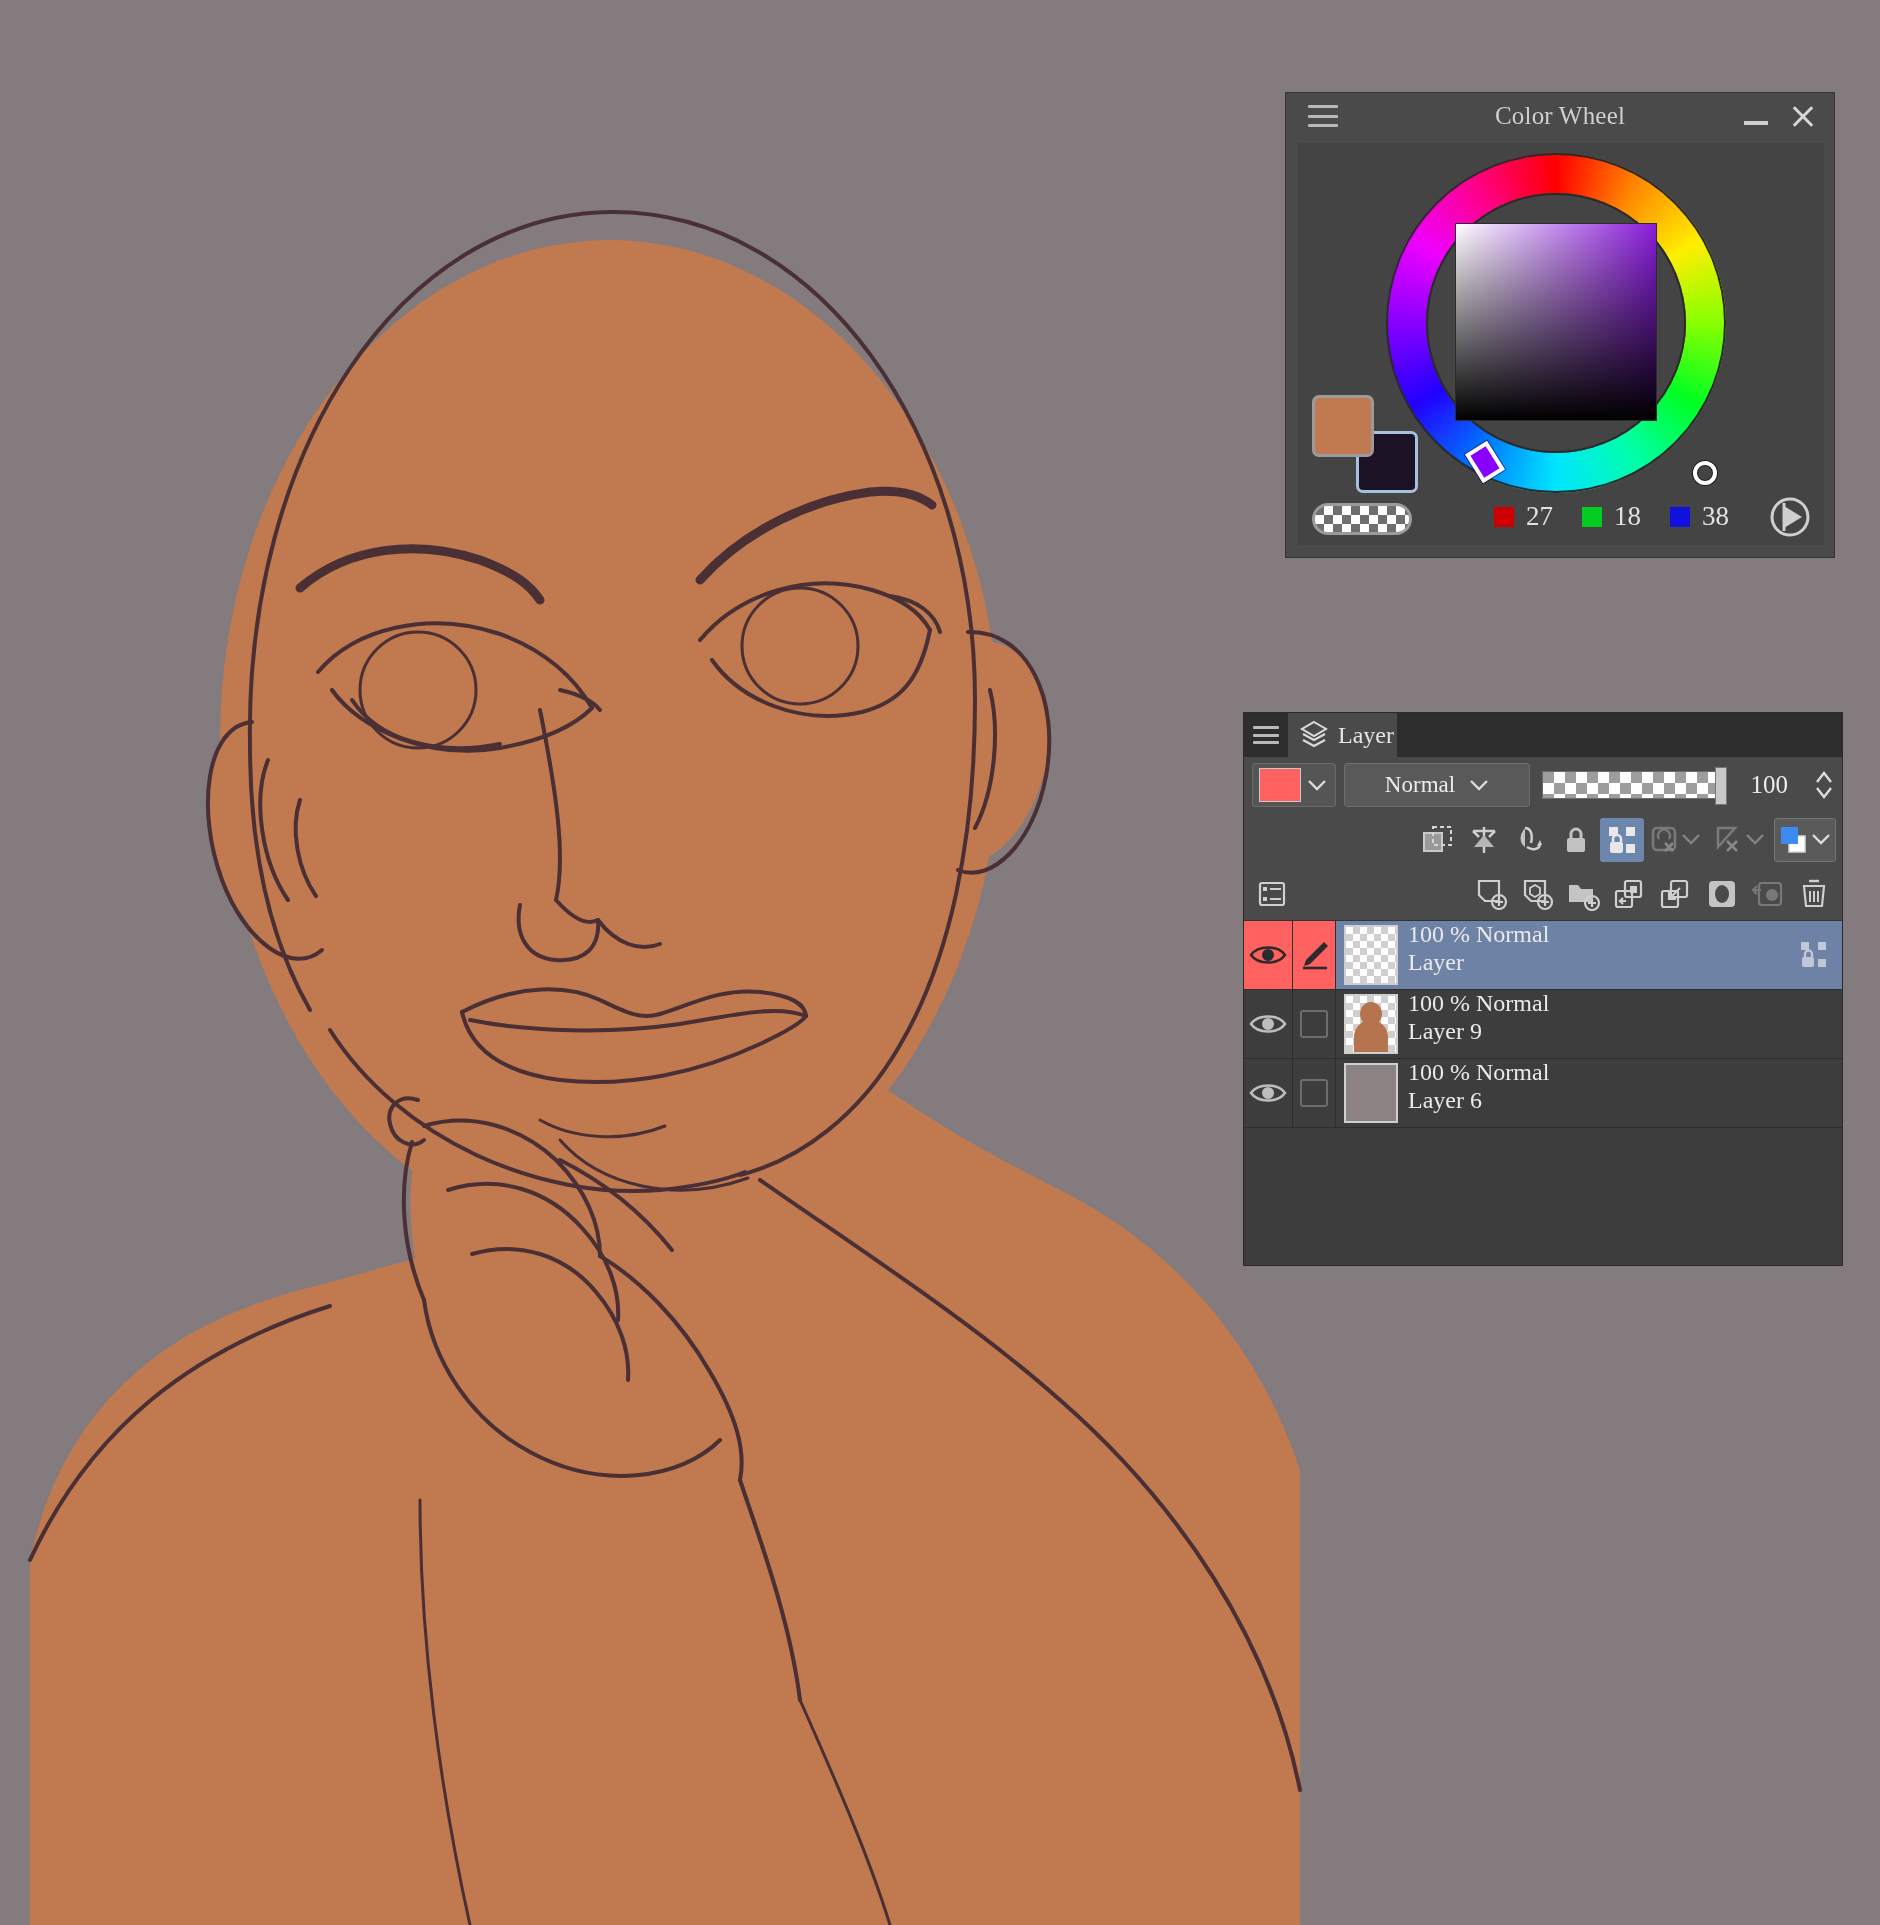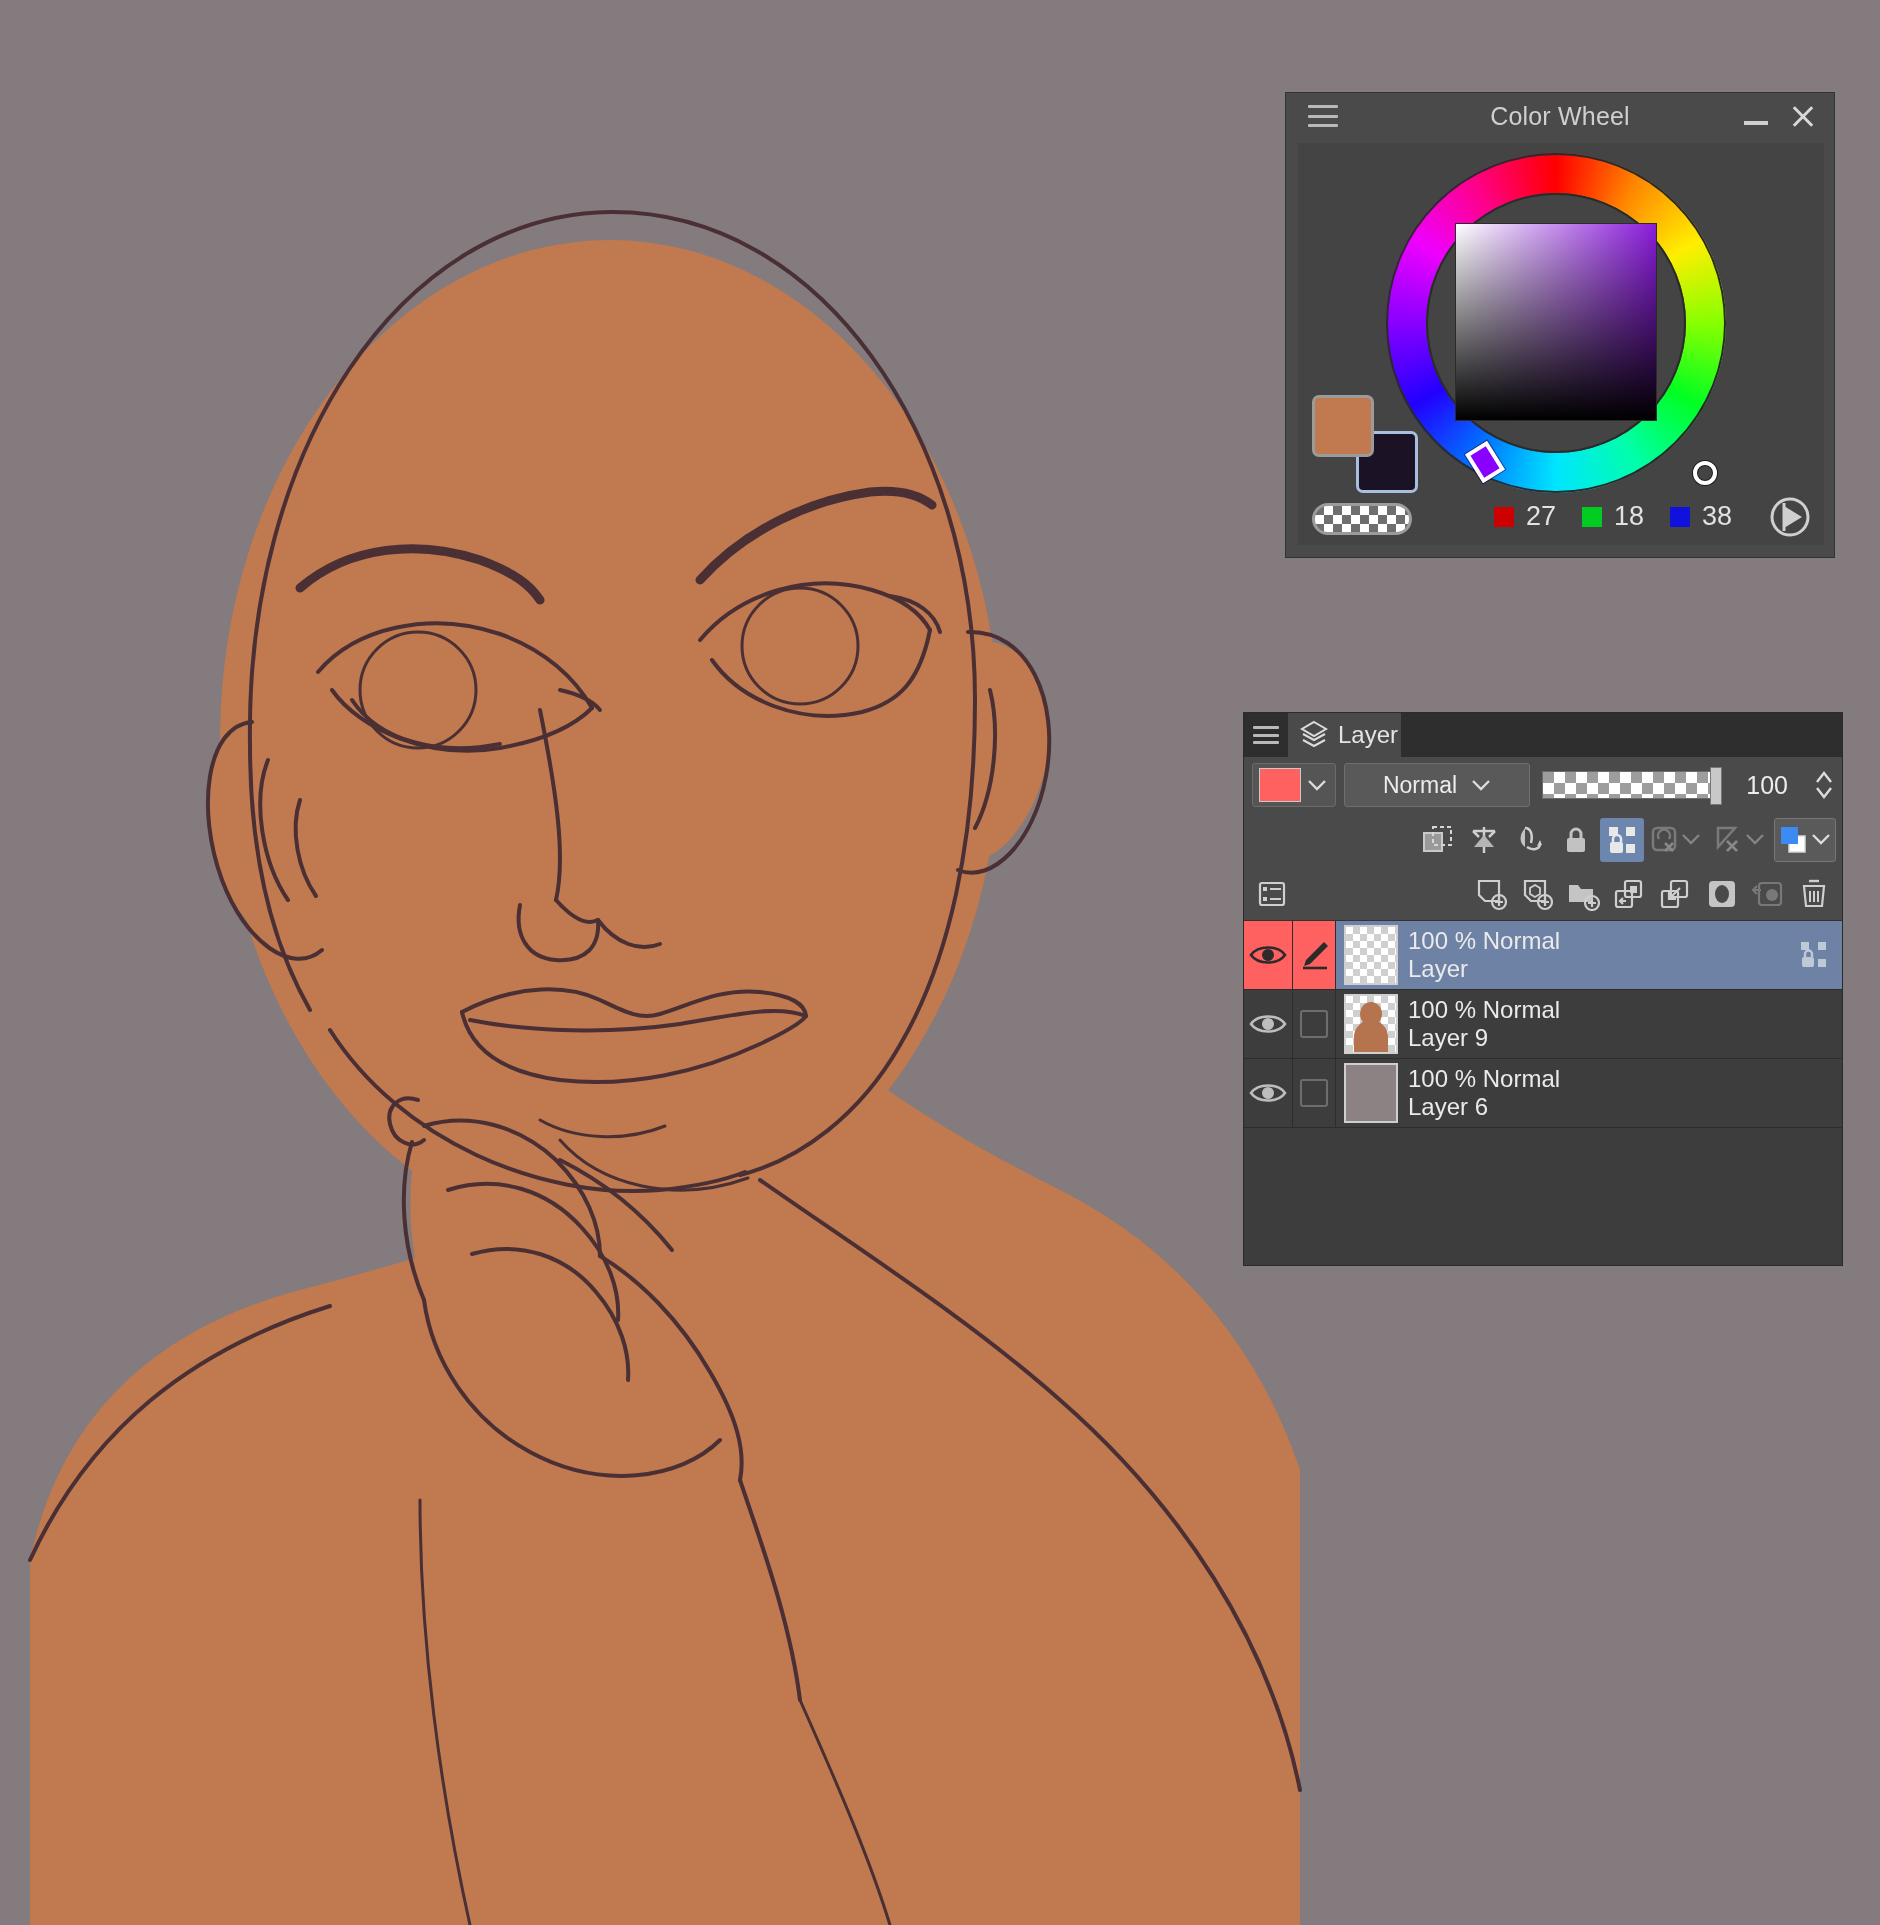--- a/index.html
+++ b/index.html
@@ -5,20 +5,21 @@
   * { box-sizing: border-box; margin: 0; padding: 0; }
   html, body {
     width: 1880px; height: 1925px;
     overflow: hidden;
     font-family: "Liberation Sans", sans-serif;
   }
   #root {
     position: relative;
     width: 1880px; height: 1642px;
     background: #837b7d;
+    font-family: Liberation Serif, serif;
   }
 
   
   #artwork { position: absolute; left: 0; top: 0; width: 1880px; height: 1925px; }
 
   
   .panel {
     position: absolute;
     background: #3c3c3c;
     border: 1px solid #2c2c2c;
@@ -272,21 +273,21 @@
     position: absolute; left: 50%; bottom: -4px;
     transform: translateX(-50%);
     width: 34px; height: 36px;
     background: #b5744e;
     border-radius: 17px 17px 4px 4px;
   }
   .lr-thumb .head {
     position: absolute; left: 50%; top: 6px; transform: translateX(-50%);
     width: 22px; height: 24px; border-radius: 50%; background: #b5744e;
   }
-  .lr-text { flex: 1; display: flex; flex-direction: column; justify-content: center; }
+  .lr-text { flex: 1; display: flex; flex-direction: column; }
   .lr-line1 { font-size: 24px; color: #eaeaea; line-height: 1.15; }
   .lr-line2 { font-size: 24px; color: #eaeaea; line-height: 1.15; }
   .lr-lock { width: 56px; display: flex; align-items: center; justify-content: center; }
 
   svg { display: block; }
 </style>
 </head>
 <body>
 
 <div id="root">

